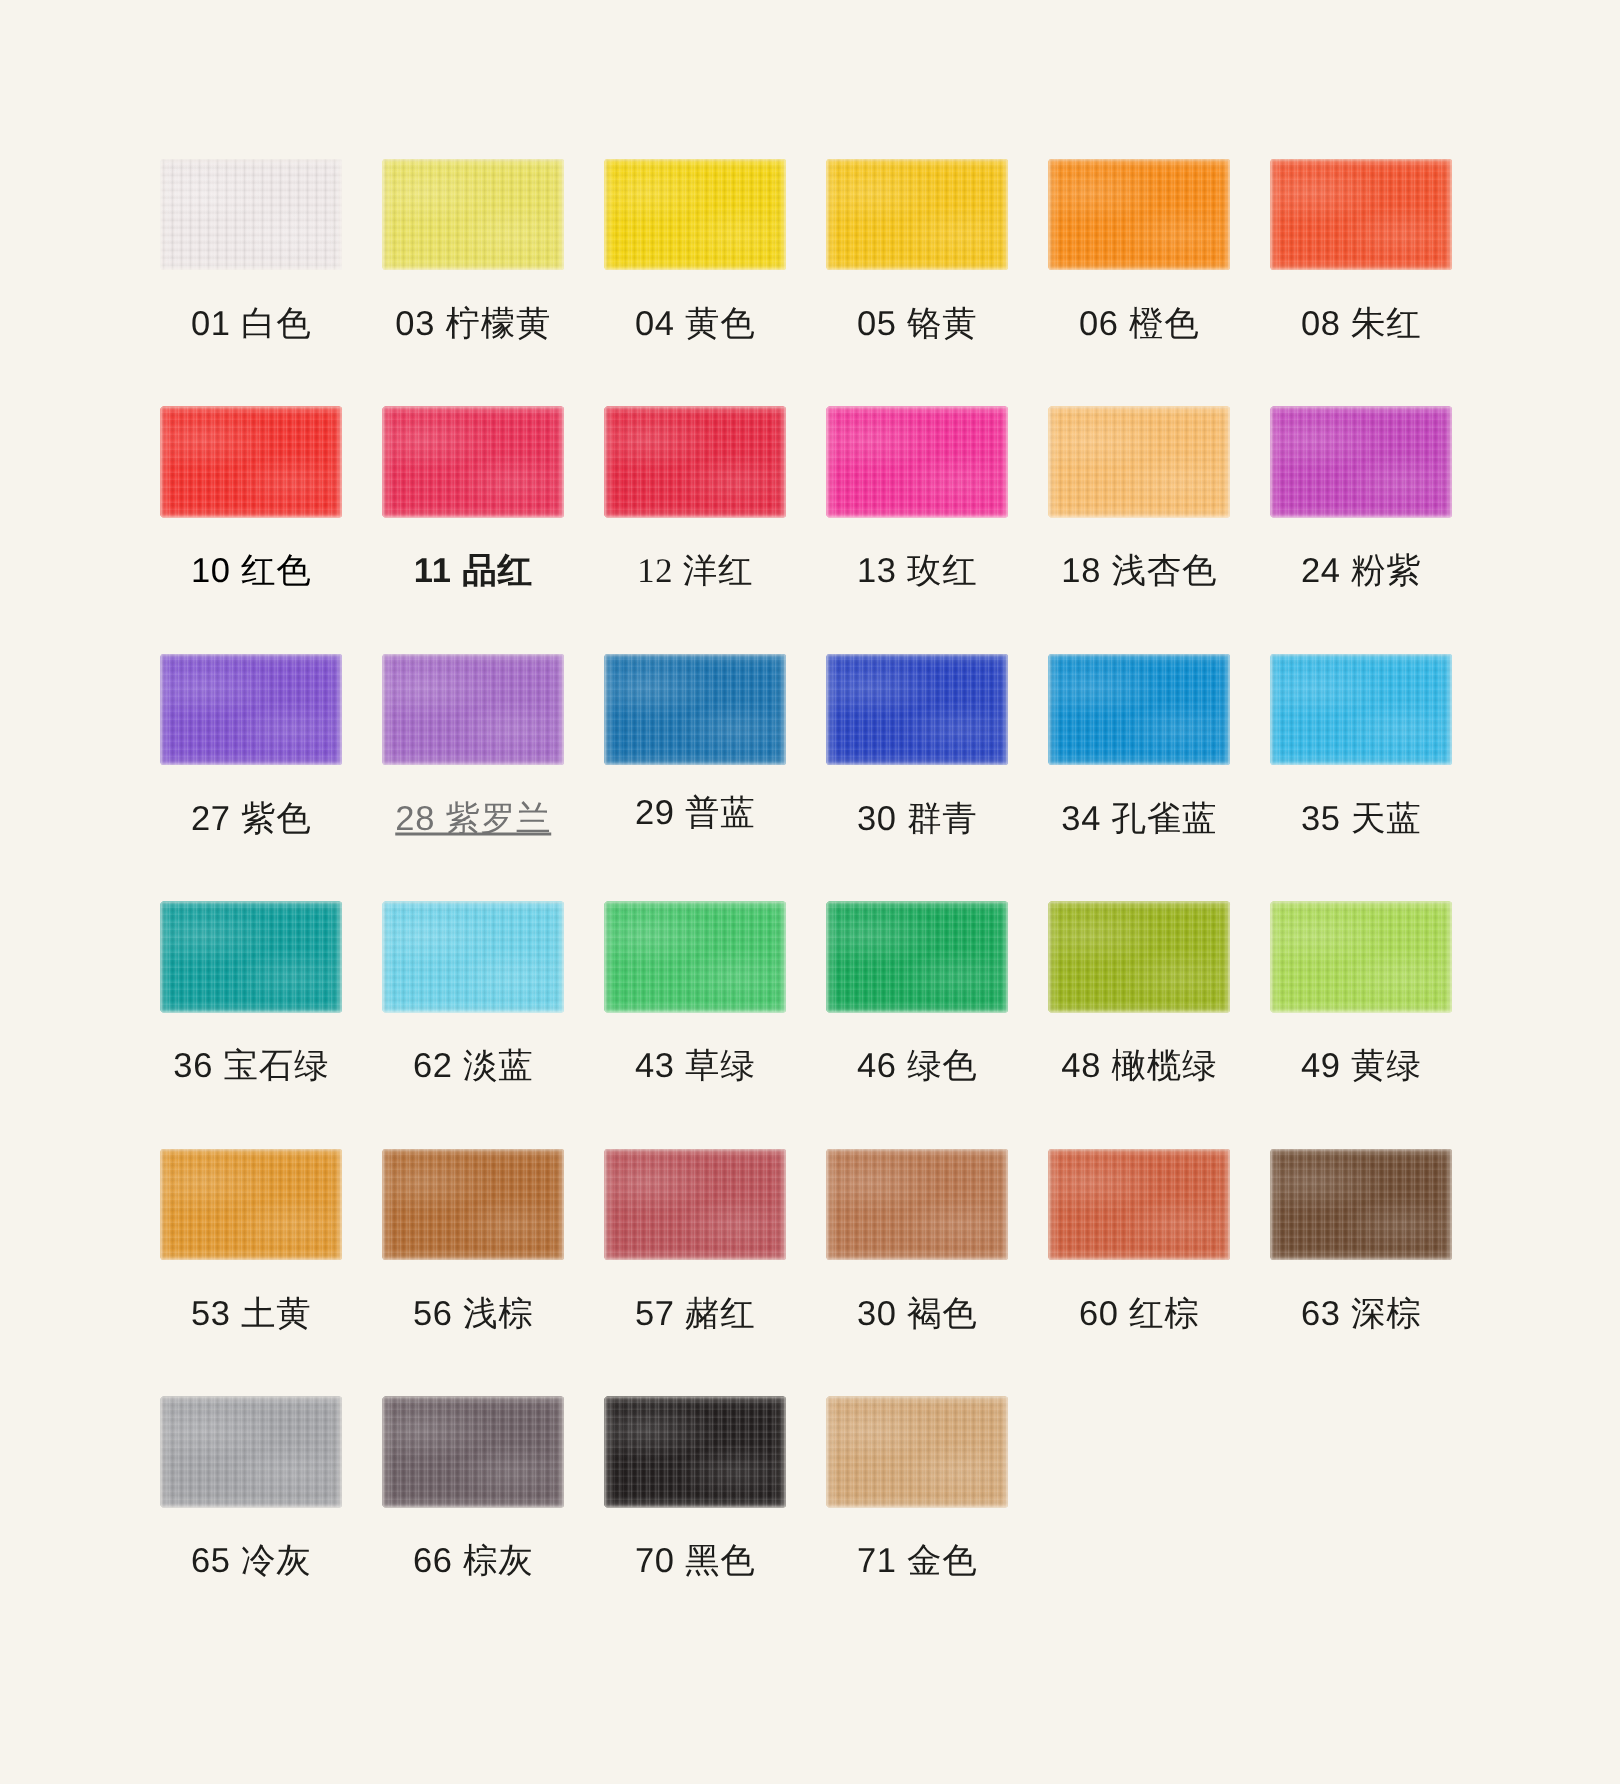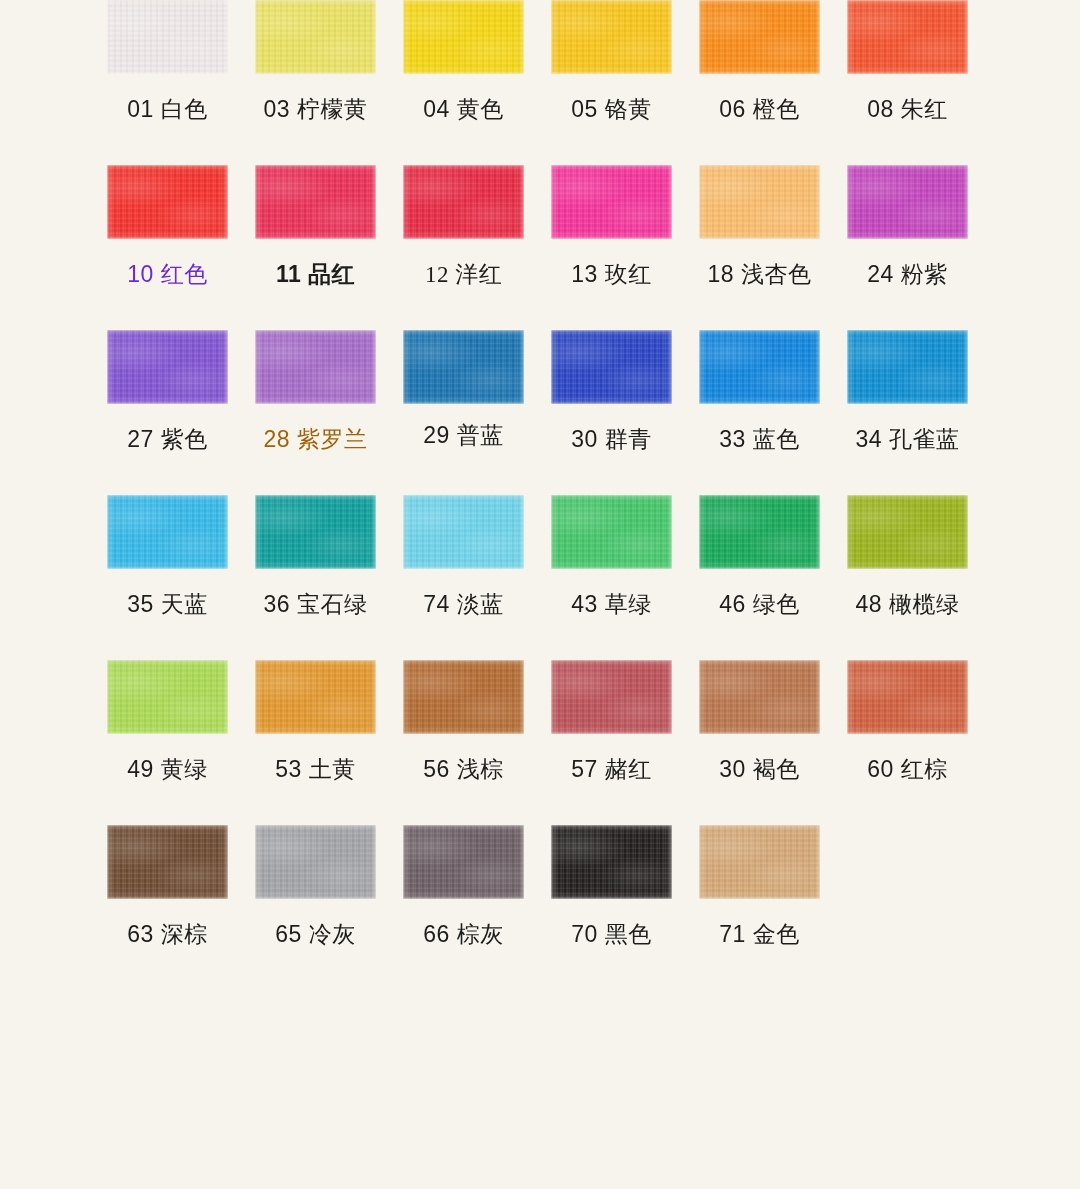--- a/index.html
+++ b/index.html
@@ -12,20 +12,21 @@
     background: #f7f4ed;
     font-family: "Liberation Sans", "DejaVu Sans", sans-serif;
     overflow: hidden;
   }
 
   #chart-root {
     width: 1080px;
     height: 1189px;
     position: relative;
     box-sizing: border-box;
+    padding-top: 106px;
     padding-left: 107px;
     padding-right: 107px;
   }
 
   #swatch-grid {
     display: grid;
     grid-template-columns: repeat(6, 121px);
     grid-auto-rows: 165px;
     column-gap: 27px;
     row-gap: 0px;
@@ -117,21 +118,21 @@
       <div class="swatch-cell">
         <div class="swatch-chip" style="background: rgb(249, 140, 24);"></div>
         <div class="swatch-label" style="color: rgb(29, 29, 27);">06 橙色</div>
       </div>
       <div class="swatch-cell">
         <div class="swatch-chip" style="background: rgb(244, 84, 47);"></div>
         <div class="swatch-label" style="color: rgb(29, 29, 27);">08 朱红</div>
       </div>
       <div class="swatch-cell">
         <div class="swatch-chip" style="background: rgb(244, 50, 46);"></div>
-        <div class="swatch-label" style="color: #6d28d9; text-align: right;">10 红色</div>
+        <div class="swatch-label" style="color: #000000; text-align: right;">10 红色</div>
       </div>
       <div class="swatch-cell">
         <div class="swatch-chip" style="background: rgb(234, 48, 87);"></div>
         <div class="swatch-label" style="color: rgb(29, 29, 27); font-weight: bold;">11 品红</div>
       </div>
       <div class="swatch-cell">
         <div class="swatch-chip" style="background: rgb(231, 42, 68);"></div>
         <div class="swatch-label" style="color: rgb(29, 29, 27); font-family: Liberation Serif, serif;">12 洋红</div>
       </div>
       <div class="swatch-cell">
@@ -145,49 +146,45 @@
       <div class="swatch-cell">
         <div class="swatch-chip" style="background: rgb(195, 69, 189);"></div>
         <div class="swatch-label" style="color: rgb(29, 29, 27);">24 粉紫</div>
       </div>
       <div class="swatch-cell">
         <div class="swatch-chip" style="background: rgb(130, 84, 209);"></div>
         <div class="swatch-label" style="color: rgb(29, 29, 27);">27 紫色</div>
       </div>
       <div class="swatch-cell">
         <div class="swatch-chip" style="background: rgb(165, 108, 200);"></div>
-        <div class="swatch-label" style="color: #a16207;">28 紫罗兰</div>
+        <div class="swatch-label" style="color: #737373; text-decoration: underline;">28 紫罗兰</div>
       </div>
       <div class="swatch-cell">
         <div class="swatch-chip" style="background: rgb(27, 116, 176);"></div>
         <div class="swatch-label" style="color: rgb(29, 29, 27); margin-top: 20px;">29 普蓝</div>
       </div>
       <div class="swatch-cell">
         <div class="swatch-chip" style="background: rgb(43, 69, 196);"></div>
         <div class="swatch-label" style="color: rgb(29, 29, 27);">30 群青</div>
       </div>
       <div class="swatch-cell">
-        <div class="swatch-chip" style="background: rgb(17, 134, 221);"></div>
-        <div class="swatch-label" style="color: rgb(29, 29, 27);">33 蓝色</div>
-      </div>
-      <div class="swatch-cell">
         <div class="swatch-chip" style="background: rgb(14, 143, 209);"></div>
         <div class="swatch-label" style="color: rgb(29, 29, 27);">34 孔雀蓝</div>
       </div>
       <div class="swatch-cell">
         <div class="swatch-chip" style="background: rgb(53, 185, 232);"></div>
         <div class="swatch-label" style="color: rgb(29, 29, 27);">35 天蓝</div>
       </div>
       <div class="swatch-cell">
         <div class="swatch-chip" style="background: rgb(14, 158, 156);"></div>
         <div class="swatch-label" style="color: rgb(29, 29, 27);">36 宝石绿</div>
       </div>
       <div class="swatch-cell">
         <div class="swatch-chip" style="background: rgb(110, 211, 234);"></div>
-        <div class="swatch-label" style="color: rgb(29, 29, 27);">74 淡蓝</div>
+        <div class="swatch-label" style="color: rgb(29, 29, 27);">62 淡蓝</div>
       </div>
       <div class="swatch-cell">
         <div class="swatch-chip" style="background: rgb(69, 198, 106);"></div>
         <div class="swatch-label" style="color: rgb(29, 29, 27);">43 草绿</div>
       </div>
       <div class="swatch-cell">
         <div class="swatch-chip" style="background: rgb(24, 169, 90);"></div>
         <div class="swatch-label" style="color: rgb(29, 29, 27);">46 绿色</div>
       </div>
       <div class="swatch-cell">

